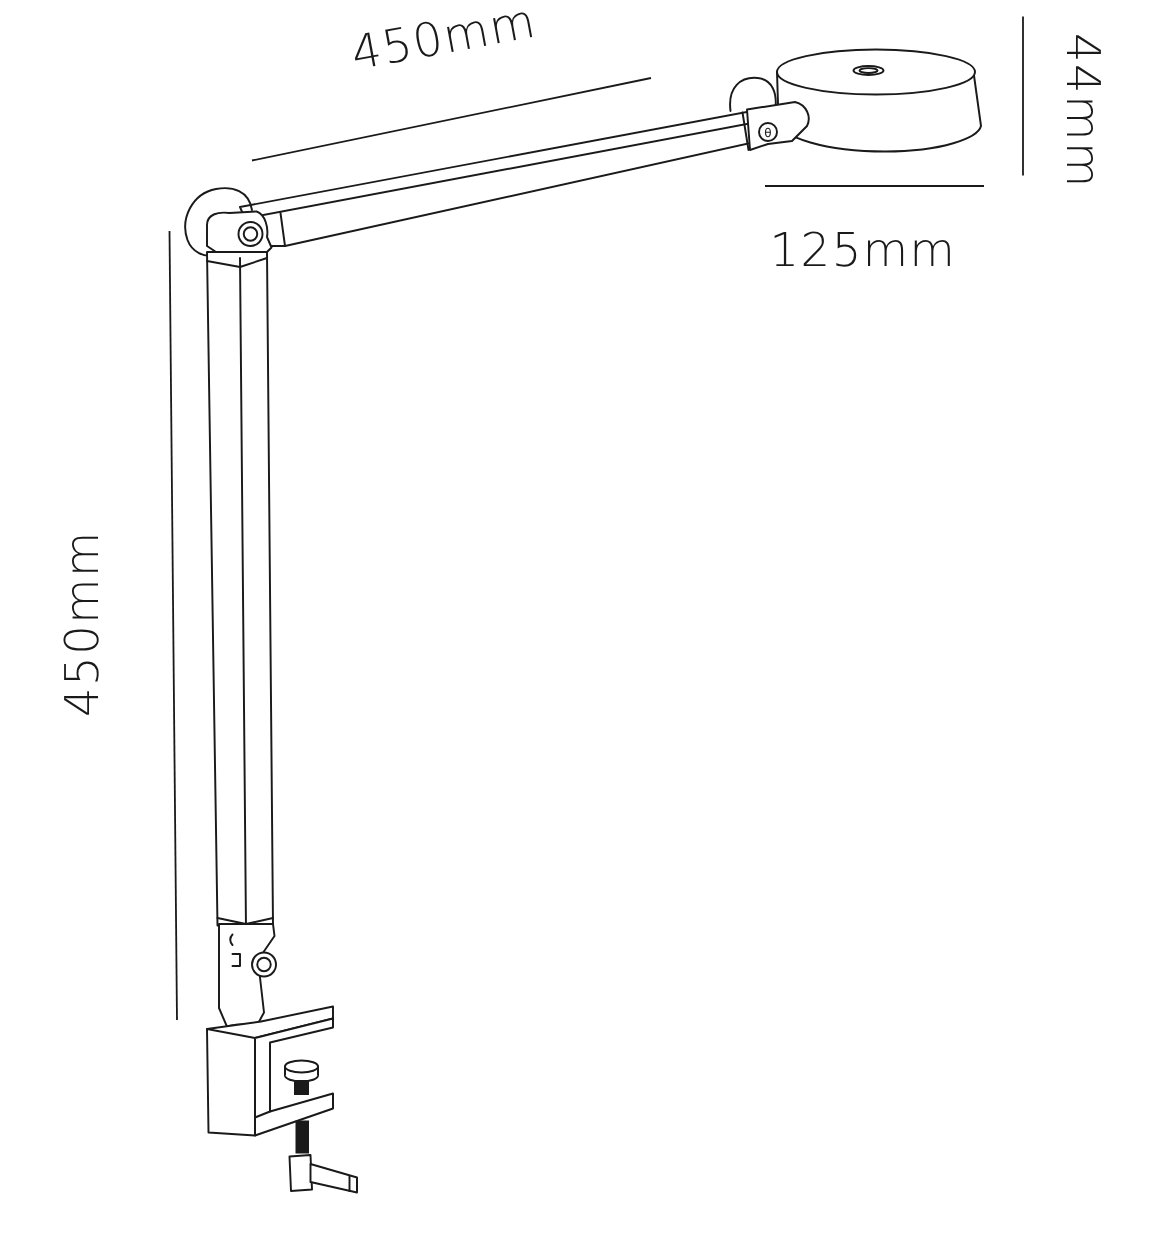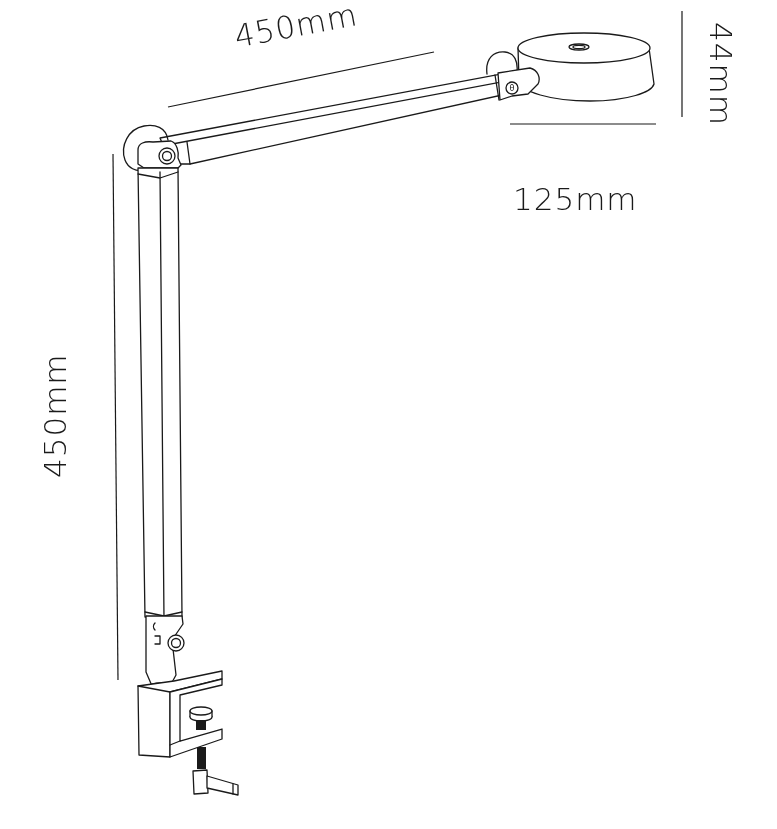--- a/index.html
+++ b/index.html
@@ -3,21 +3,21 @@
 <meta charset="utf-8">
 <style>
   html, body { margin: 0; padding: 0; background: #ffffff; }
   body { width: 777px; height: 829px; position: relative; overflow: hidden; font-family: "DejaVu Sans", sans-serif; }
   #canvas { position: absolute; left: 0; top: 0; width: 777px; height: 829px; }
   .ln { stroke: #1a1a1a; stroke-width: 1.3; fill: none; stroke-linejoin: round; stroke-linecap: round; }
   .lnf { stroke: #1a1a1a; stroke-width: 1.3; fill: #ffffff; stroke-linejoin: round; }
   .dim { stroke: #1a1a1a; stroke-width: 1.2; fill: none; }
   .lbl { position: absolute; font-family: "DejaVu Sans", sans-serif; font-size: 31px; color: #1a1a1a; letter-spacing: 1px; white-space: nowrap; line-height: 1; font-weight: 300; }
   #lbl-arm { left: 232px; top: 22px; transform: rotate(-10.5deg); transform-origin: left top; }
-  #lbl-width { left: 513px; top: 152px; margin-top: 32px; }
+  #lbl-width { left: 513px; top: 152px; }
   #lbl-height { left: 700px; top: 22px; transform-origin: left top; transform: translate(0,0) rotate(90deg) translate(0,-36px); }
   #lbl-pole { left: 40px; top: 478px; transform-origin: left top; transform: rotate(-90deg); }
 </style>
 </head>
 <body>
 
 <svg id="canvas" viewBox="0 0 777 829" xmlns="http://www.w3.org/2000/svg">
 
   <line class="dim" x1="168" y1="107" x2="434" y2="52"></line>
   <line class="dim" x1="510" y1="124" x2="656" y2="124"></line>

